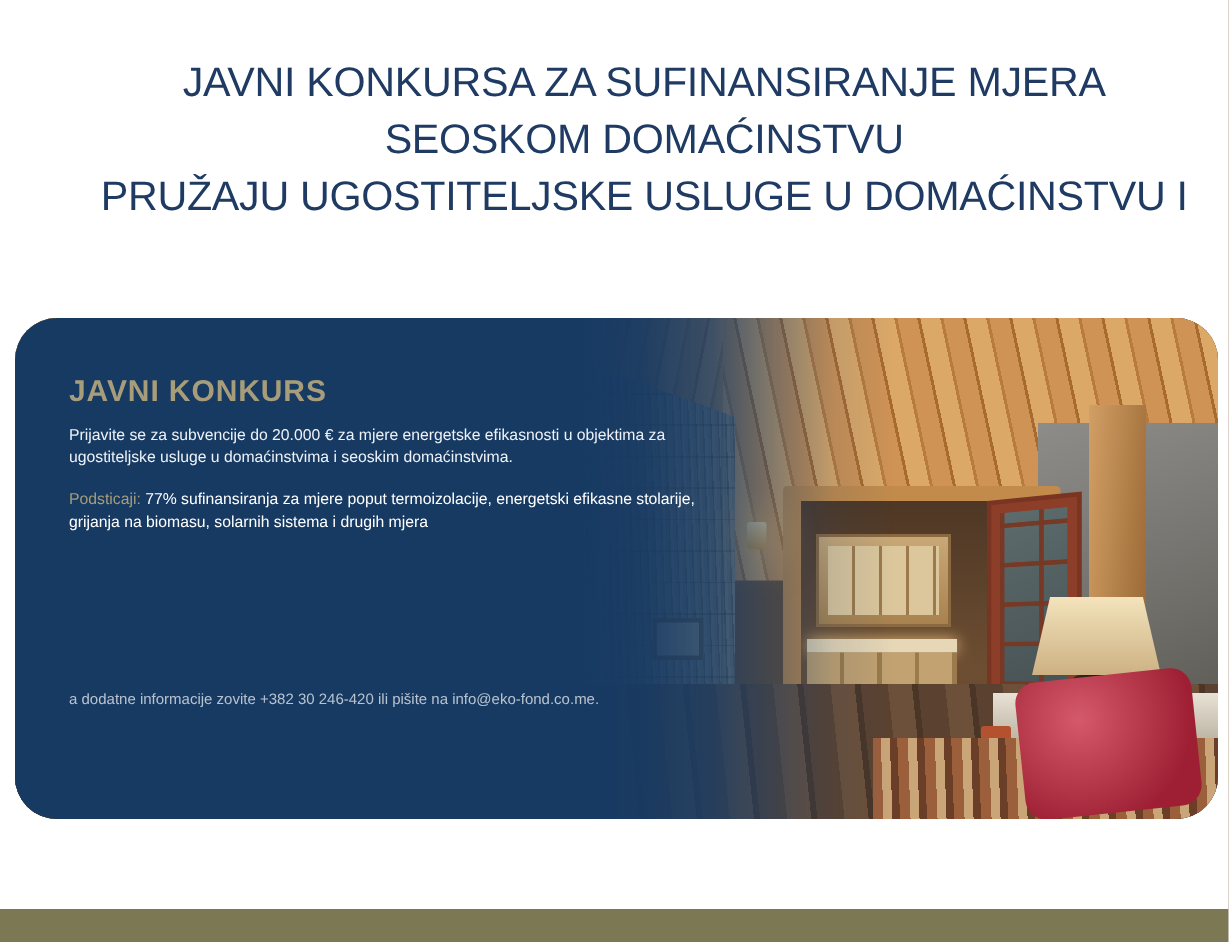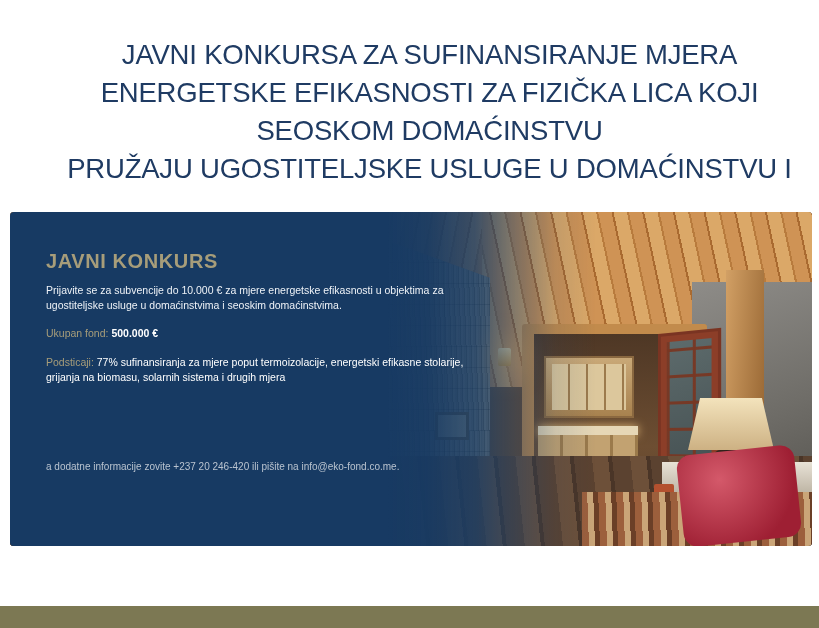--- a/index.html
+++ b/index.html
@@ -31,21 +31,21 @@
   }
   .page-title .tline { display: block; white-space: nowrap; padding-left: 40px; }
 
   
   .banner {
     position: absolute;
     left: 10px;
     top: 212px;
     width: 802px;
     height: 334px;
-    border-radius: 4px;
+    border-radius: 28px;
     overflow: hidden;
     background: #16365d;
   }
 
   
   .photo {
     position: absolute;
     inset: 0;
     overflow: hidden;
     background: #6b4a2d;
@@ -417,21 +417,20 @@
     width: 819px;
     height: 22px;
     background: #7c7853;
   }
 </style>
 </head>
 <body>
 
 <div class="page-title">
   <span class="tline">JAVNI KONKURSA ZA SUFINANSIRANJE MJERA</span>
-  <span class="tline">ENERGETSKE EFIKASNOSTI ZA FIZIČKA LICA KOJI</span>
   <span class="tline">SEOSKOM DOMAĆINSTVU</span>
   <span class="tline">PRUŽAJU UGOSTITELJSKE USLUGE U DOMAĆINSTVU I</span>
 </div>
 
 <div class="banner">
 
   <div class="photo">
     <div class="ceiling"></div>
     <div class="ceiling2"></div>
     <div class="leftwall"></div>
@@ -477,29 +476,25 @@
     <div class="lampbase"></div>
     <div class="mug"></div>
     <div class="sofa"></div>
     <div class="cushion"></div>
   </div>
 
   <div class="overlay"></div>
 
   <div class="copy">
     <div class="kicker">JAVNI KONKURS</div>
-    <div class="para">Prijavite se za subvencije do 10.000 € za mjere energetske efikasnosti u objektima za ugostiteljske usluge u domaćinstvima i seoskim domaćinstvima.</div>
-    <div class="kv">
-      <span class="k">Ukupan fond:</span>
-      <span class="v">500.000 €</span>
-    </div>
+    <div class="para">Prijavite se za subvencije do 20.000 € za mjere energetske efikasnosti u objektima za ugostiteljske usluge u domaćinstvima i seoskim domaćinstvima.</div>
     <div class="kv">
       <span class="k">Podsticaji:</span>
       <span class="vn">77% sufinansiranja za mjere poput termoizolacije, energetski efikasne stolarije, grijanja na biomasu, solarnih sistema i drugih mjera</span>
     </div>
   </div>
 
   <div class="contact">
-    <span class="cline">a dodatne informacije zovite +237 20 246-420 ili pišite na info@eko-fond.co.me.</span>
+    <span class="cline">a dodatne informacije zovite +382 30 246-420 ili pišite na info@eko-fond.co.me.</span>
   </div>
 </div>
 
 <div class="olive-bar"></div>
 
 </body></html>

